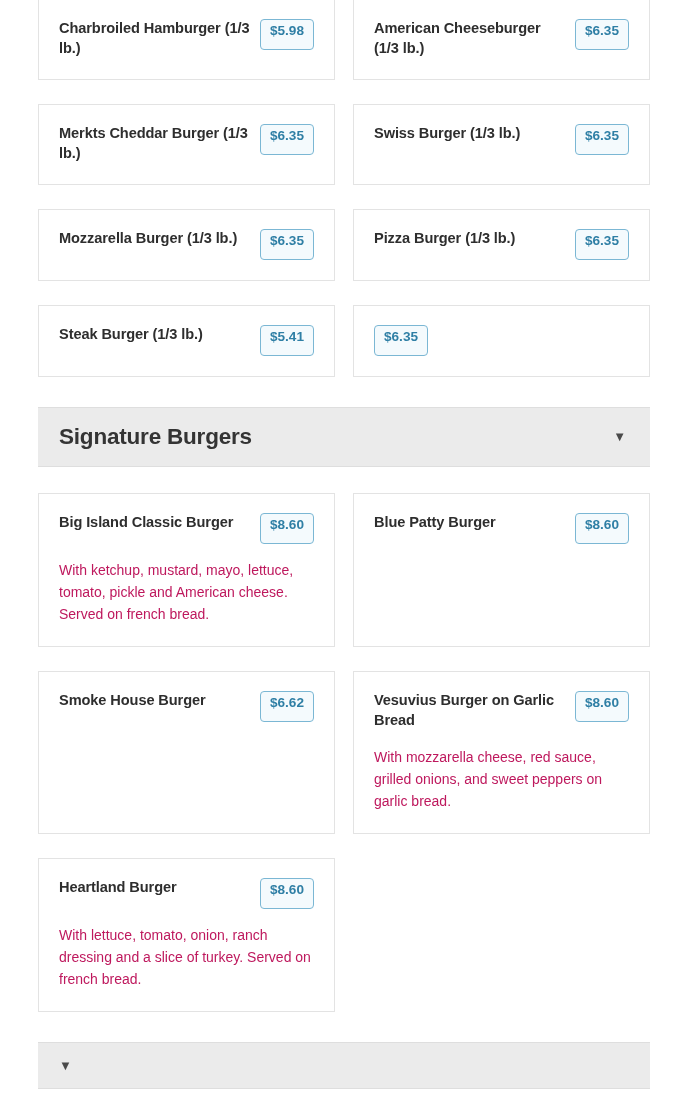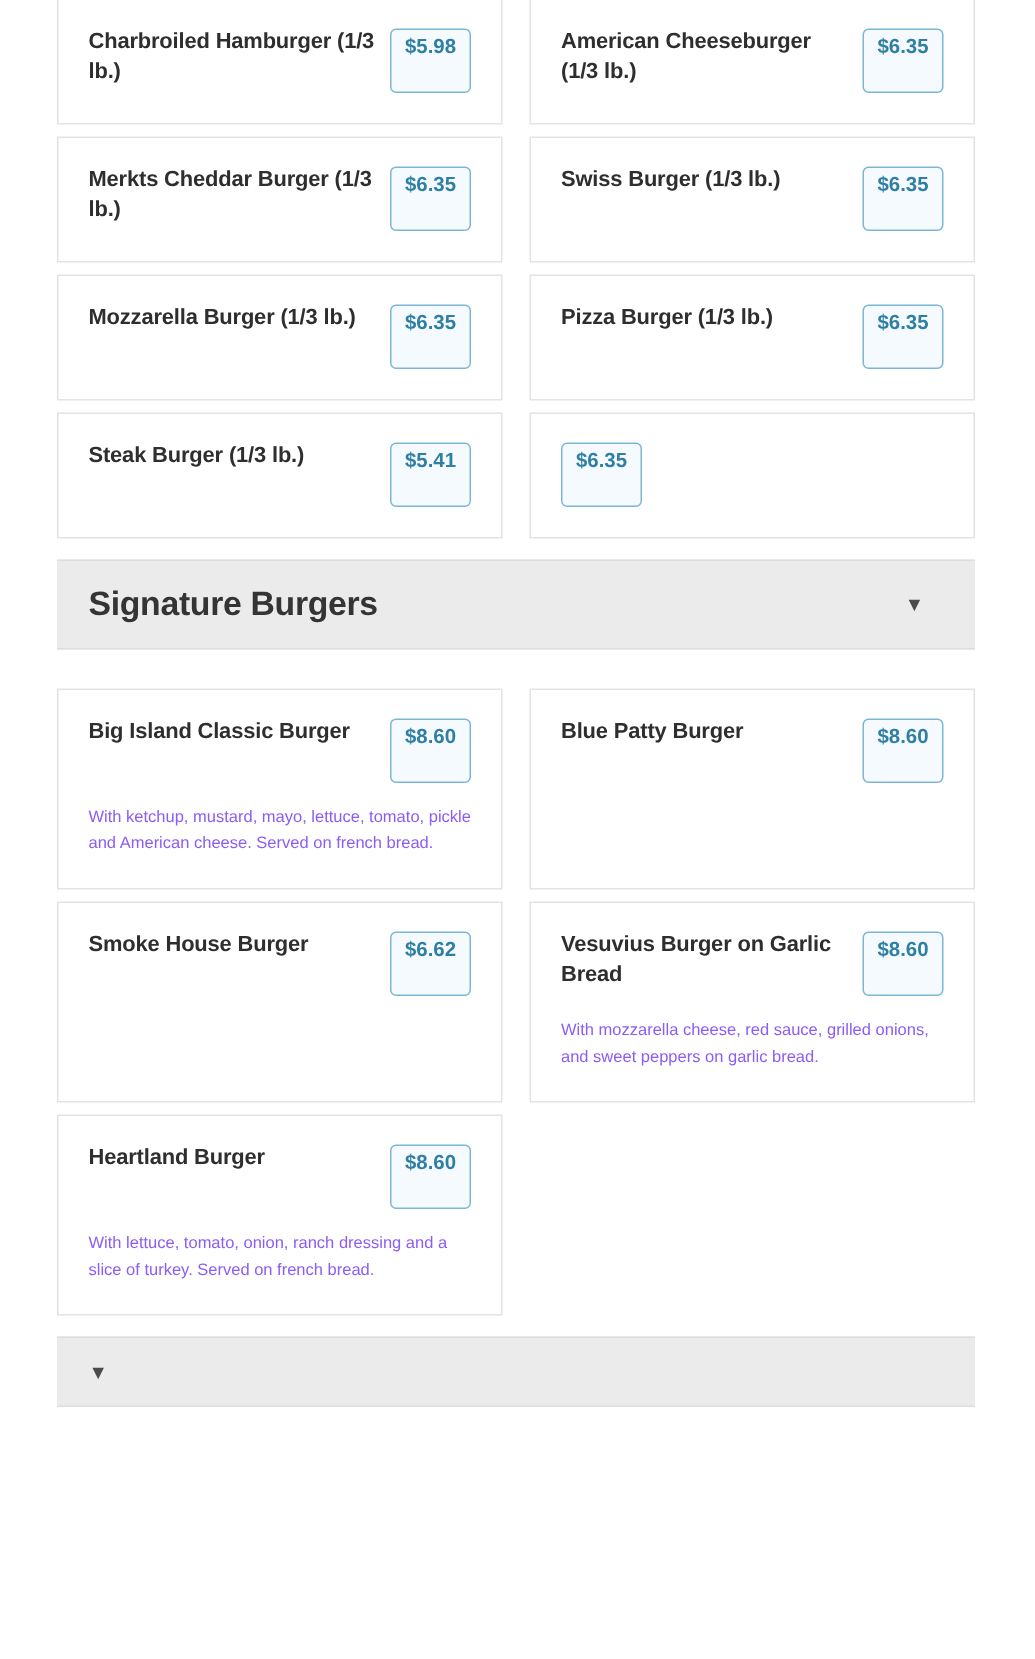--- a/index.html
+++ b/index.html
@@ -22,21 +22,21 @@
   .grid {
     display: flex;
     flex-wrap: wrap;
     gap: 0;
   }
   .card {
     width: 297px;
     border: 1px solid #e3e3e3;
     background: #ffffff;
     padding: 18px 20px 20px 20px;
-    margin-bottom: 8px;
+    margin-bottom: 24px;
   }
   .card.left { margin-right: 18px; }
   .card-head {
     display: flex;
     align-items: flex-start;
     justify-content: space-between;
     gap: 10px;
   }
   .item-name {
     font-size: 14.6px;
@@ -47,40 +47,40 @@
     letter-spacing: -0.1px;
   }
   .price {
     flex: 0 0 auto;
     border: 1px solid #7bb7d4;
     color: #2f7fa5;
     background: #f4fafd;
     font-size: 13.6px;
     font-weight: bold;
     border-radius: 4px;
-    padding: 4px 9px 22px 9px;
+    padding: 4px 9px 10px 9px;
     white-space: nowrap;
     line-height: 1.1;
     margin-top: 1px;
   }
   .desc {
     margin-top: 15px;
-    font-size: 11px;
-    color: #8b5cf6;
+    font-size: 14px;
+    color: #be185d;
     line-height: 1.6;
   }
   .section-header {
     width: 612px;
     background: #ebebeb;
     border-top: 1px solid #dedede;
     border-bottom: 1px solid #dedede;
     display: flex;
     align-items: center;
     justify-content: space-between;
-    padding: 16px 32px 16px 21px;
+    padding: 16px 22px 16px 21px;
     margin: 6px 0 26px 0;
   }
   .section-title {
     font-size: 22.5px;
     font-weight: bold;
     color: #343434;
     letter-spacing: -0.2px;
   }
   .chevron {
     color: #4a4a4a;

